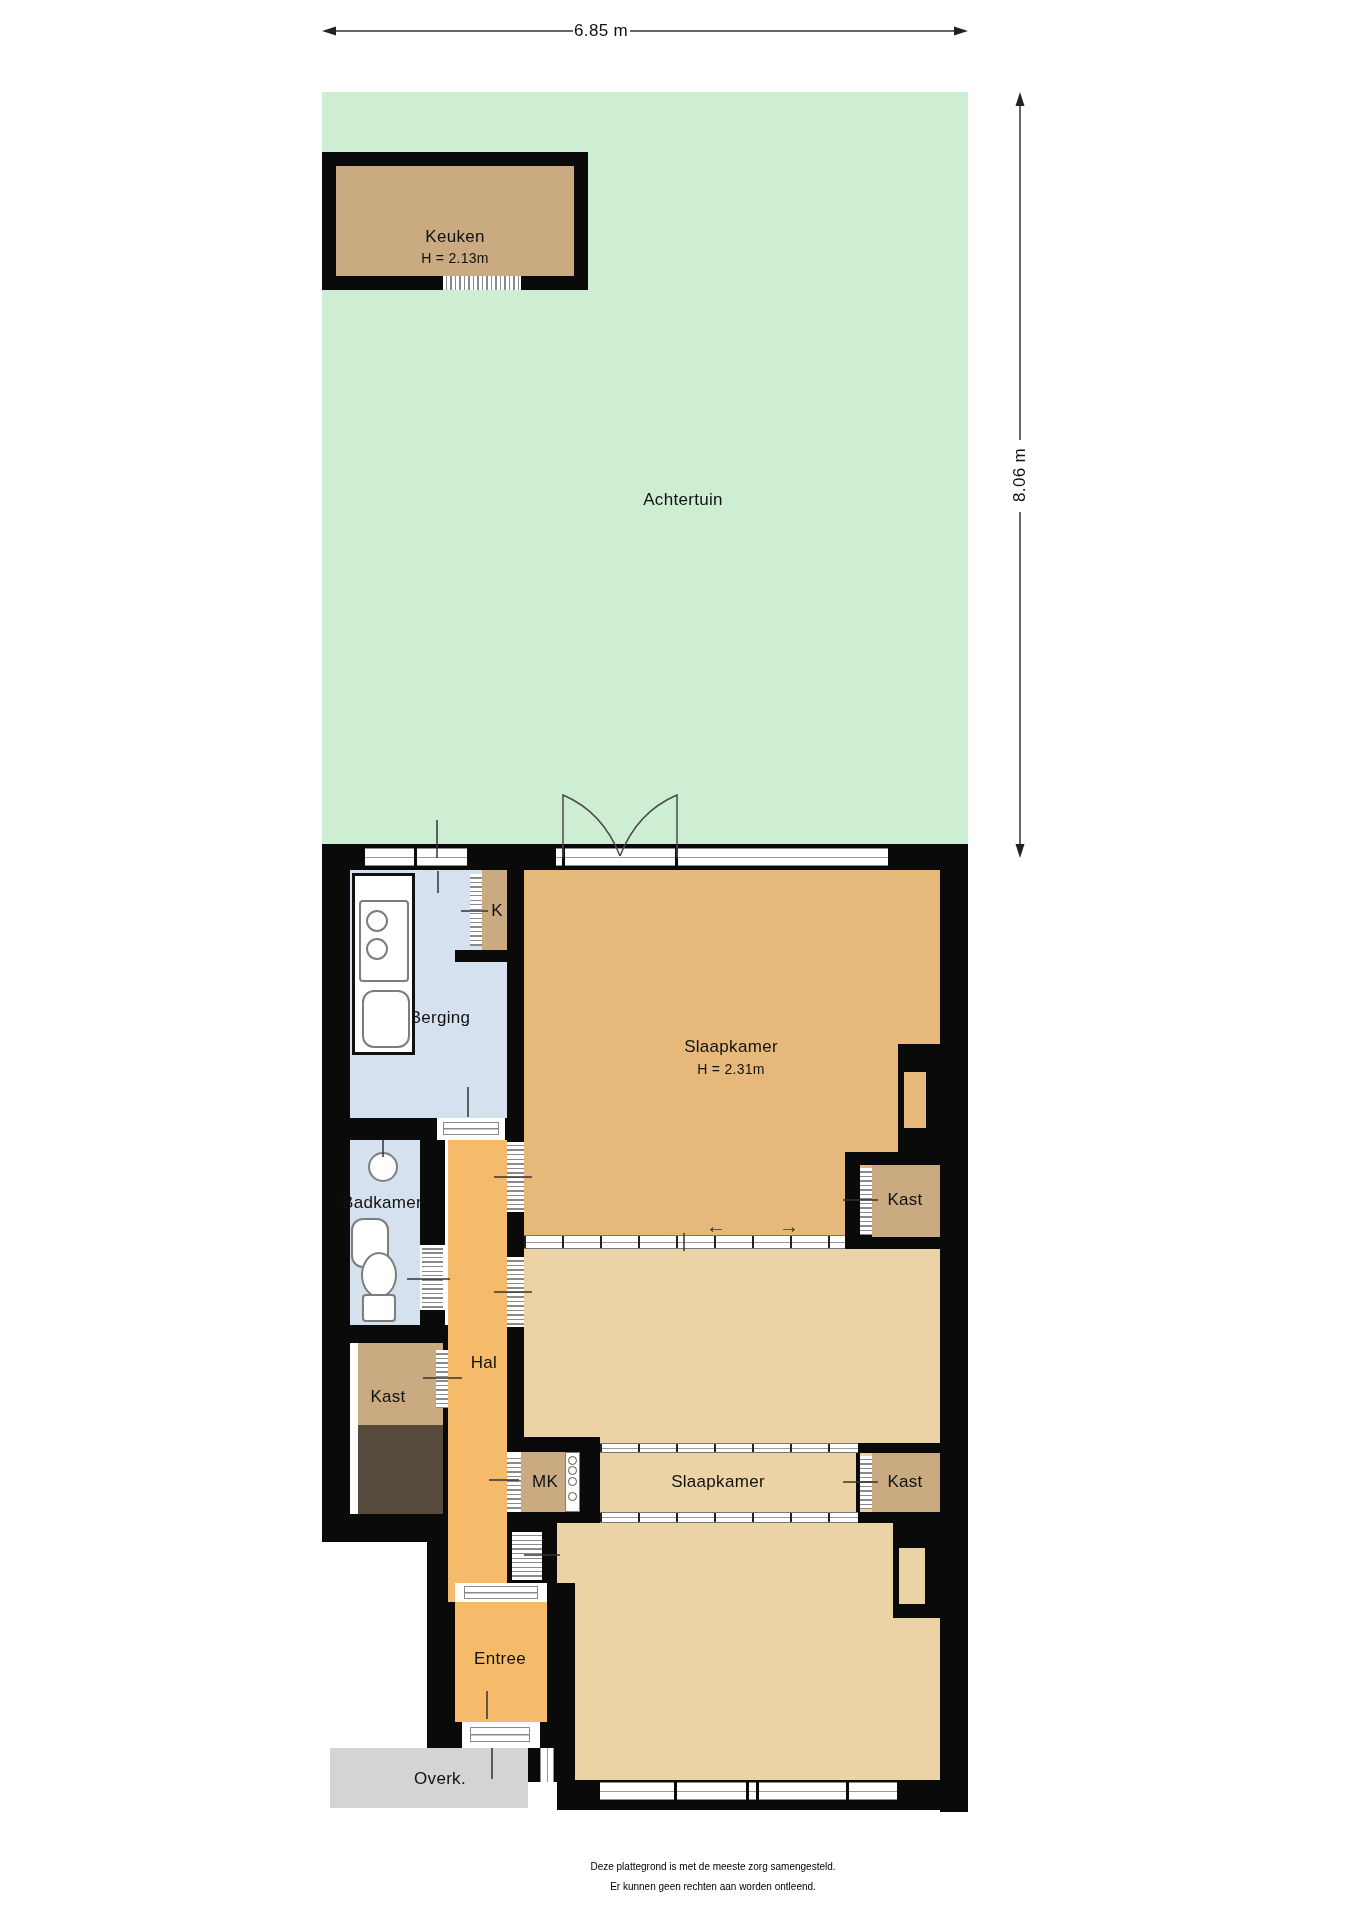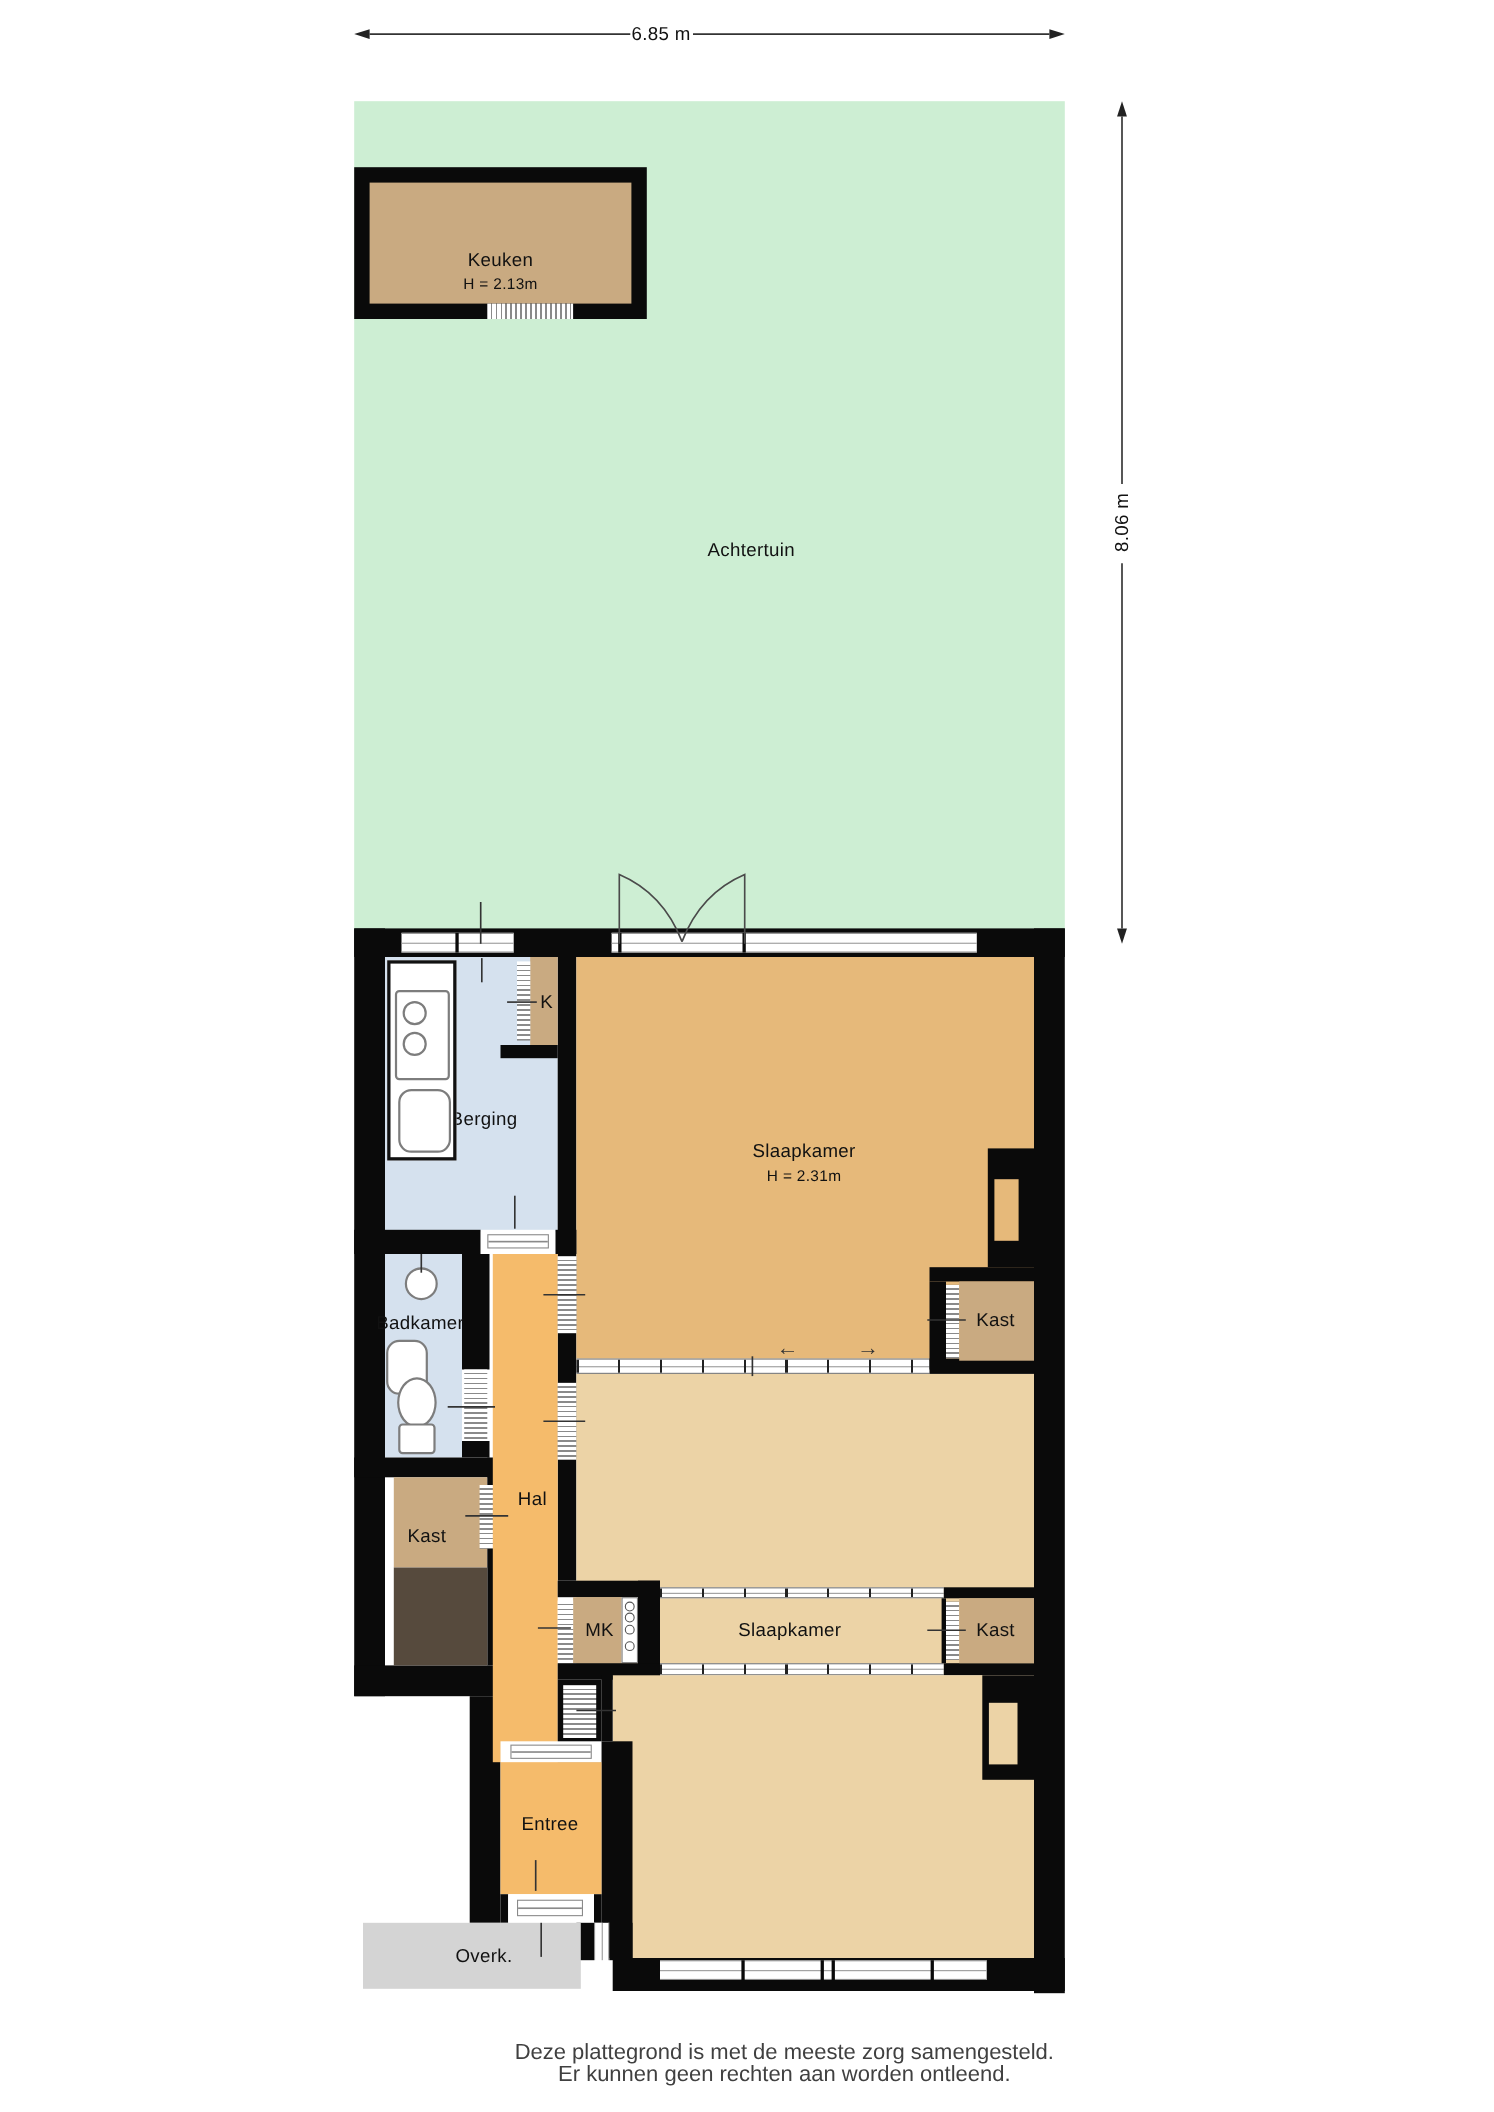--- a/index.html
+++ b/index.html
@@ -38,21 +38,21 @@
   .doorband{position:absolute;background:#fff;}
   .doorinner{position:absolute;background:#fff;border:1.5px solid #8a8a8a;box-sizing:border-box;
          background-image:linear-gradient(#8a8a8a,#8a8a8a);background-size:100% 1.5px;
          background-position:center;background-repeat:no-repeat;}
   .fix{position:absolute;background:#fff;border:2px solid #7d7d7d;box-sizing:border-box;}
   .counter{position:absolute;background:#fff;border:3px solid #111;box-sizing:border-box;}
   .mcircle{position:absolute;width:9px;height:9px;border:1.5px solid #555;border-radius:50%;
          background:#fff;box-sizing:border-box;}
   .arrow{position:absolute;transform:translate(-50%,-50%);font-size:20px;color:#333;}
   svg.overlay{position:absolute;left:0;top:0;pointer-events:none;}
-  .footer{position:absolute;transform:translate(-50%,-50%);font-size:20px;color:#404040;white-space:nowrap;}
+  .footer{position:absolute;transform:translate(-50%,-50%);font-size:10px;color:#000000;white-space:nowrap;}
 </style>
 </head>
 <body>
 
 <div id="plan">
 
   <div class="floor g" style="left:322px;top:92px;width:646px;height:766px"></div>
   <div class="lbl" style="left:683px;top:500px">Achtertuin</div>
 
   <div class="wall" style="left:322px;top:152px;width:266px;height:138px"></div>

